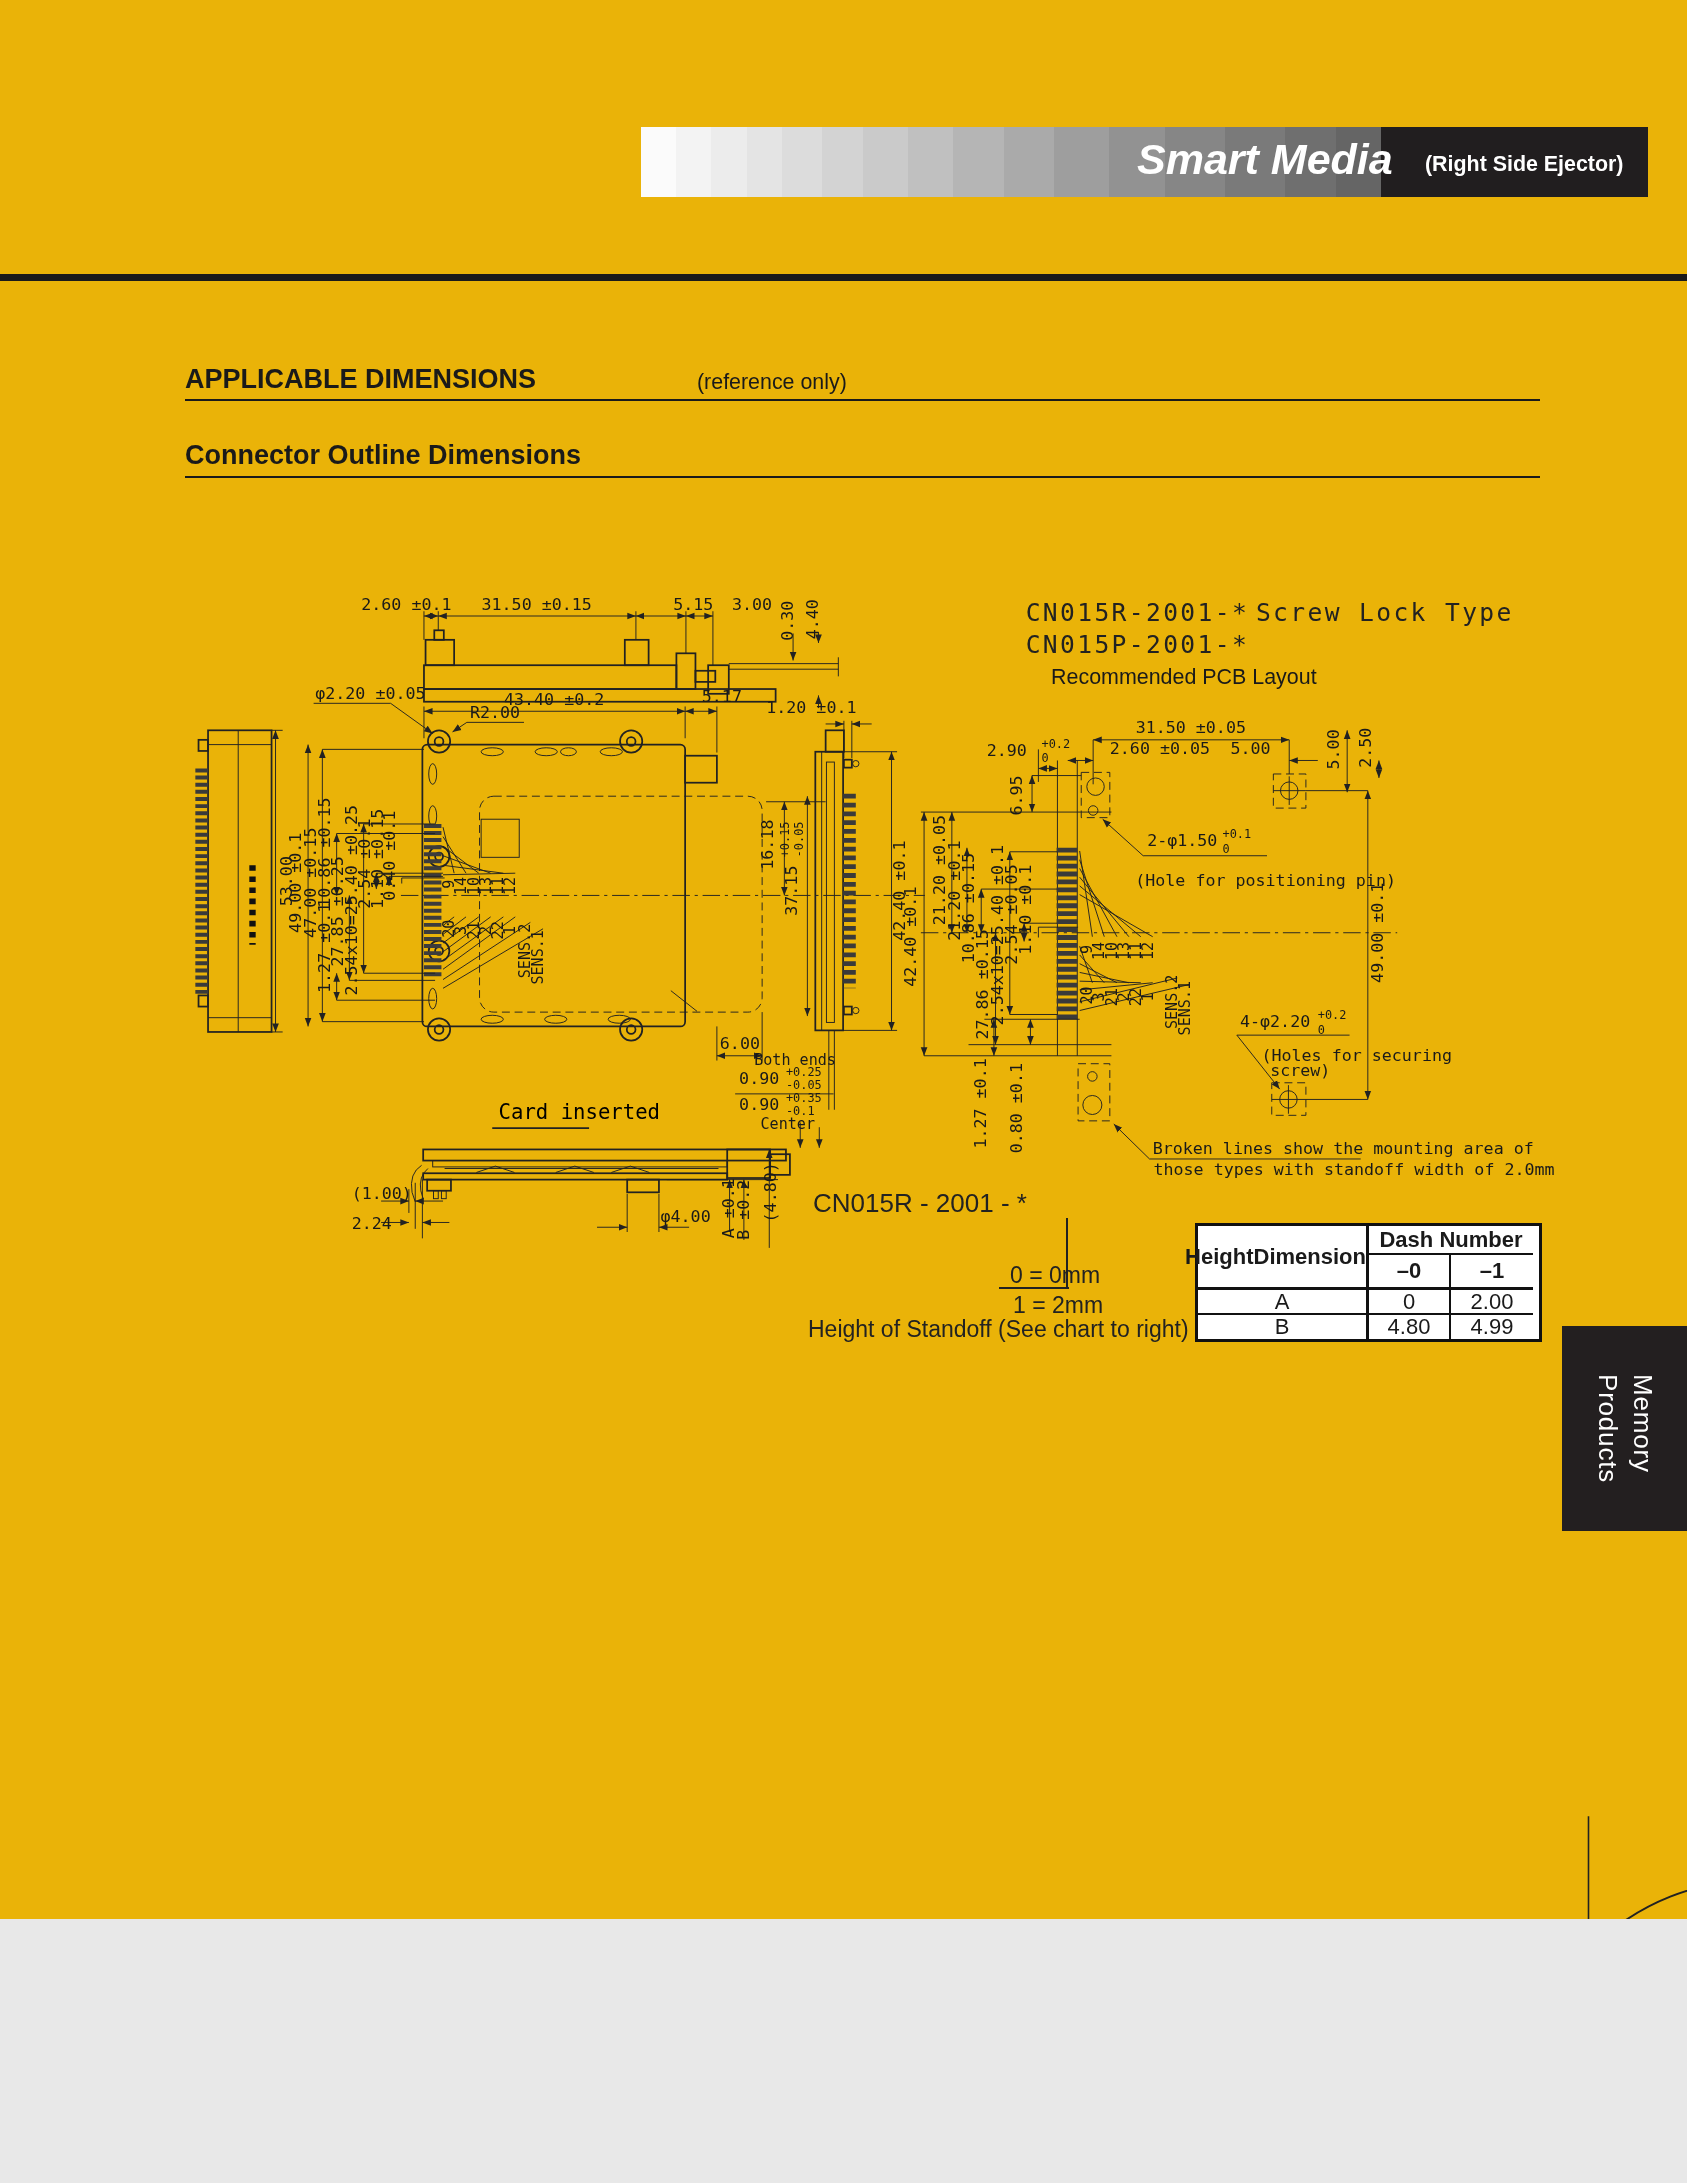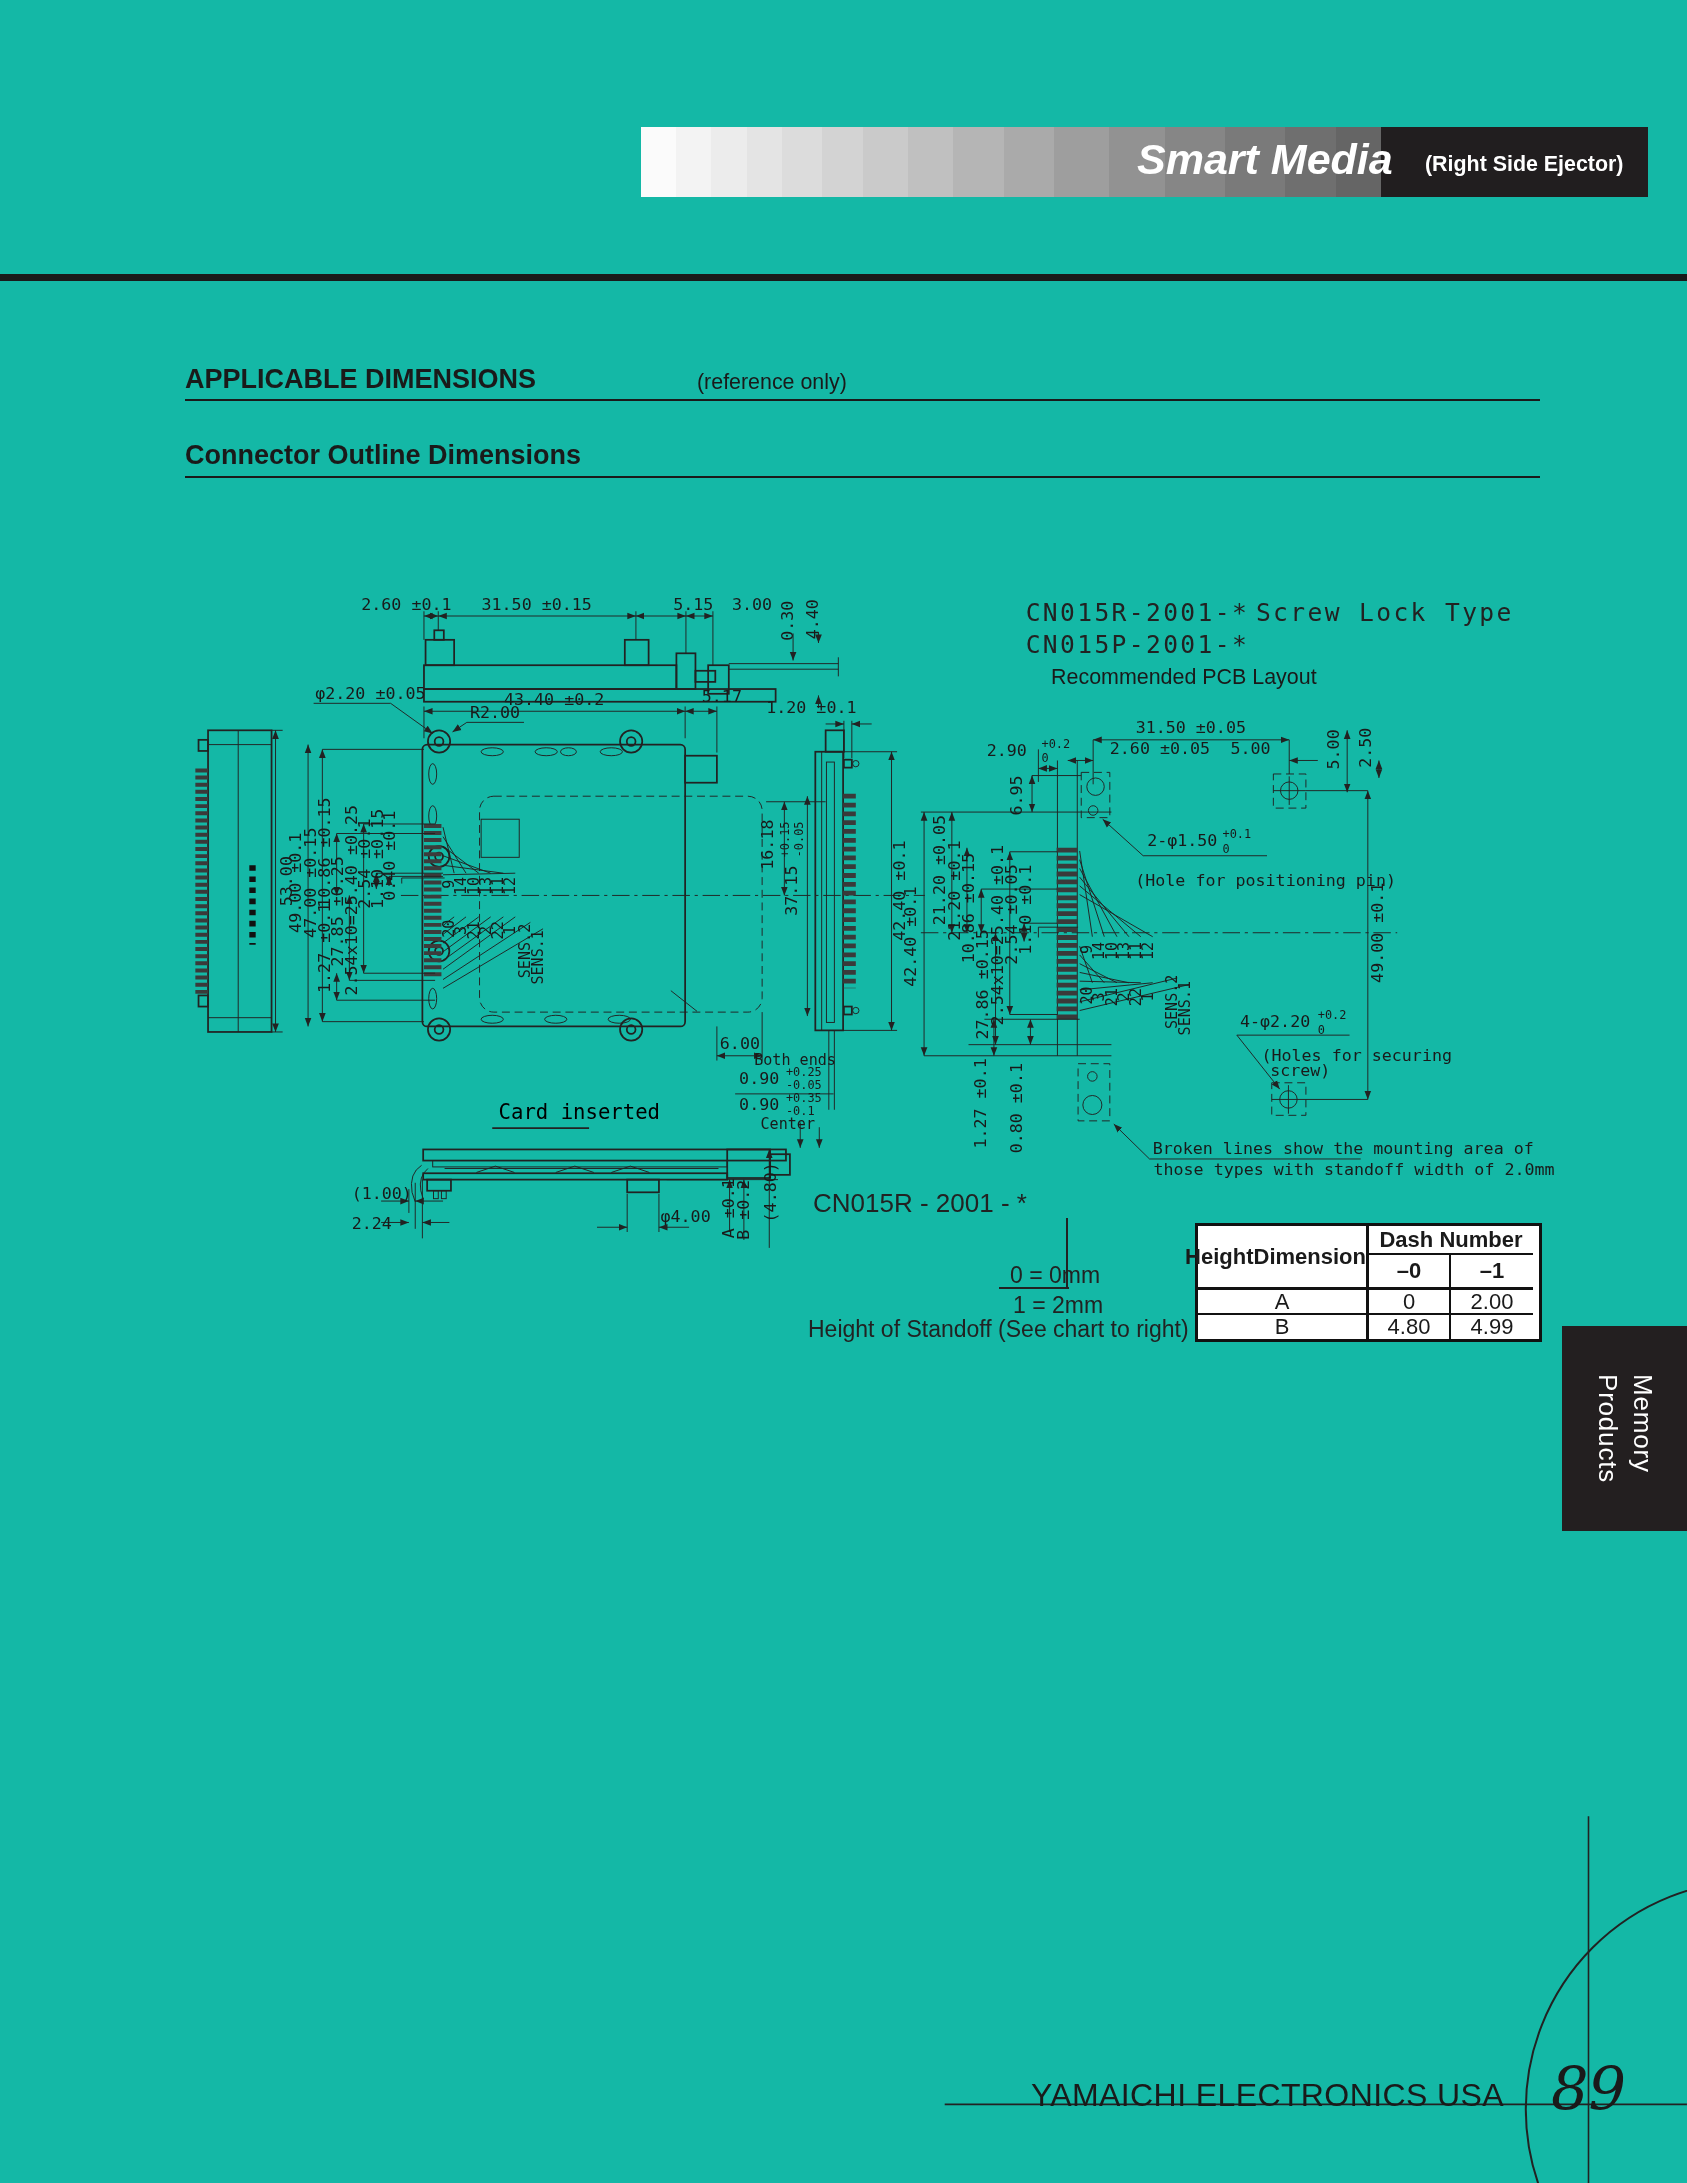--- a/index.html
+++ b/index.html
@@ -1,16 +1,16 @@
 <!DOCTYPE html>
 <html style="font-size:12.7px"><head>
 <meta charset="utf-8">
 <style>
   html,body{margin:0;padding:0;background:#e8e8e8}
-  #page{position:relative;width:1687px;height:2183px;background:#14b8a6;overflow:hidden;
+  #page{position:relative;width:1687px;height:1919px;background:#eab308;overflow:hidden;
         font-family:"Liberation Sans",sans-serif;color:#1a1a1a}
   .abs{position:absolute}
   
   #banner{left:641px;top:127px;width:1007px;height:70px;
     background:linear-gradient(to right,
       #fbfbfb 0 3.5%,#f3f3f3 3.5% 7%,#ececec 7% 10.5%,#e4e4e4 10.5% 14%,#dcdcdc 14% 18%,
       #d3d3d3 18% 22%,#cacaca 22% 26.5%,#c0c0c0 26.5% 31%,#b5b5b5 31% 36%,#aaa 36% 41%,
       #9e9e9e 41% 46.5%,#929292 46.5% 52%,#868686 52% 58%,#7a7a7a 58% 64%,#6f6f6f 64% 69%,
       #656565 69% 73.5%,#211e1f 73.5% 100%)}
   #brand{position:absolute;left:496px;top:8px;font-size:43px;font-weight:bold;font-style:italic;

